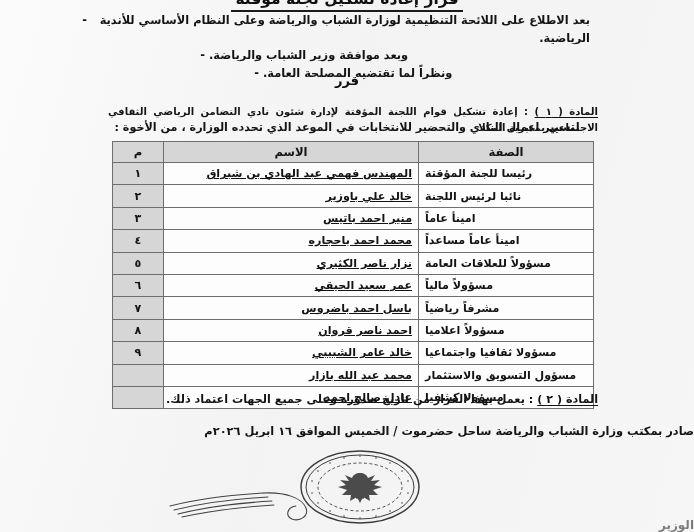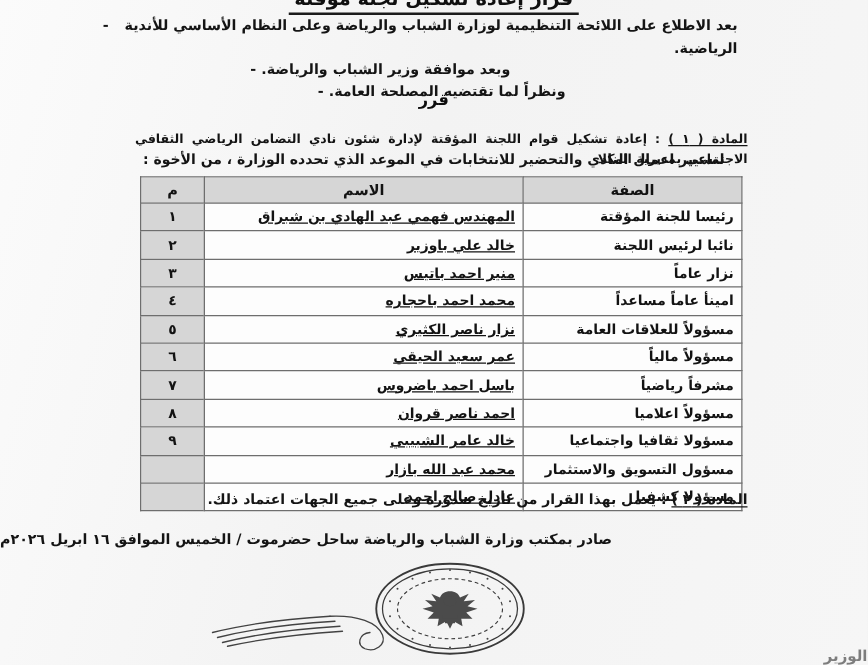--- a/index.html
+++ b/index.html
@@ -163,21 +163,21 @@
   td.num {
     text-align: center;
     background: #d6d6d6;
     font-size: 11.4px;
   }
   td.name {
     text-align: right;
     text-decoration: underline;
   }
   td.role {
-    text-align: right;
+    text-align: left;
   }
 
   
   .article2 {
     position: absolute;
     top: 392px;
     right: 96px;
     left: 100px;
     font-size: 11.2px;
     font-weight: bold;
@@ -185,21 +185,21 @@
     text-align: right;
     line-height: 1.5;
   }
 
   
   .issued {
     position: absolute;
     top: 424px;
     right: 0;
     left: 0;
-    text-align: left;
+    text-align: right;
     font-size: 11.4px;
     font-weight: bold;
     color: #141414;
   }
 
   
   .seal-area {
     position: absolute;
     top: 444px;
     left: 0;
@@ -291,21 +291,21 @@
           <td class="role">رئيسا للجنة المؤقتة</td>
           <td class="name">المهندس فهمي عبد الهادي بن شبراق</td>
           <td class="num">١</td>
         </tr>
         <tr>
           <td class="role">نائبا لرئيس اللجنة</td>
           <td class="name">خالد علي باوزير</td>
           <td class="num">٢</td>
         </tr>
         <tr>
-          <td class="role">نزار عاماً</td>
+          <td class="role">امينأ عاماً</td>
           <td class="name">منير احمد باتيس</td>
           <td class="num">٣</td>
         </tr>
         <tr>
           <td class="role">امينأ عاماً مساعداً</td>
           <td class="name">محمد احمد باحجاره</td>
           <td class="num">٤</td>
         </tr>
         <tr>
           <td class="role">مسؤولاً للعلاقات العامة</td>

